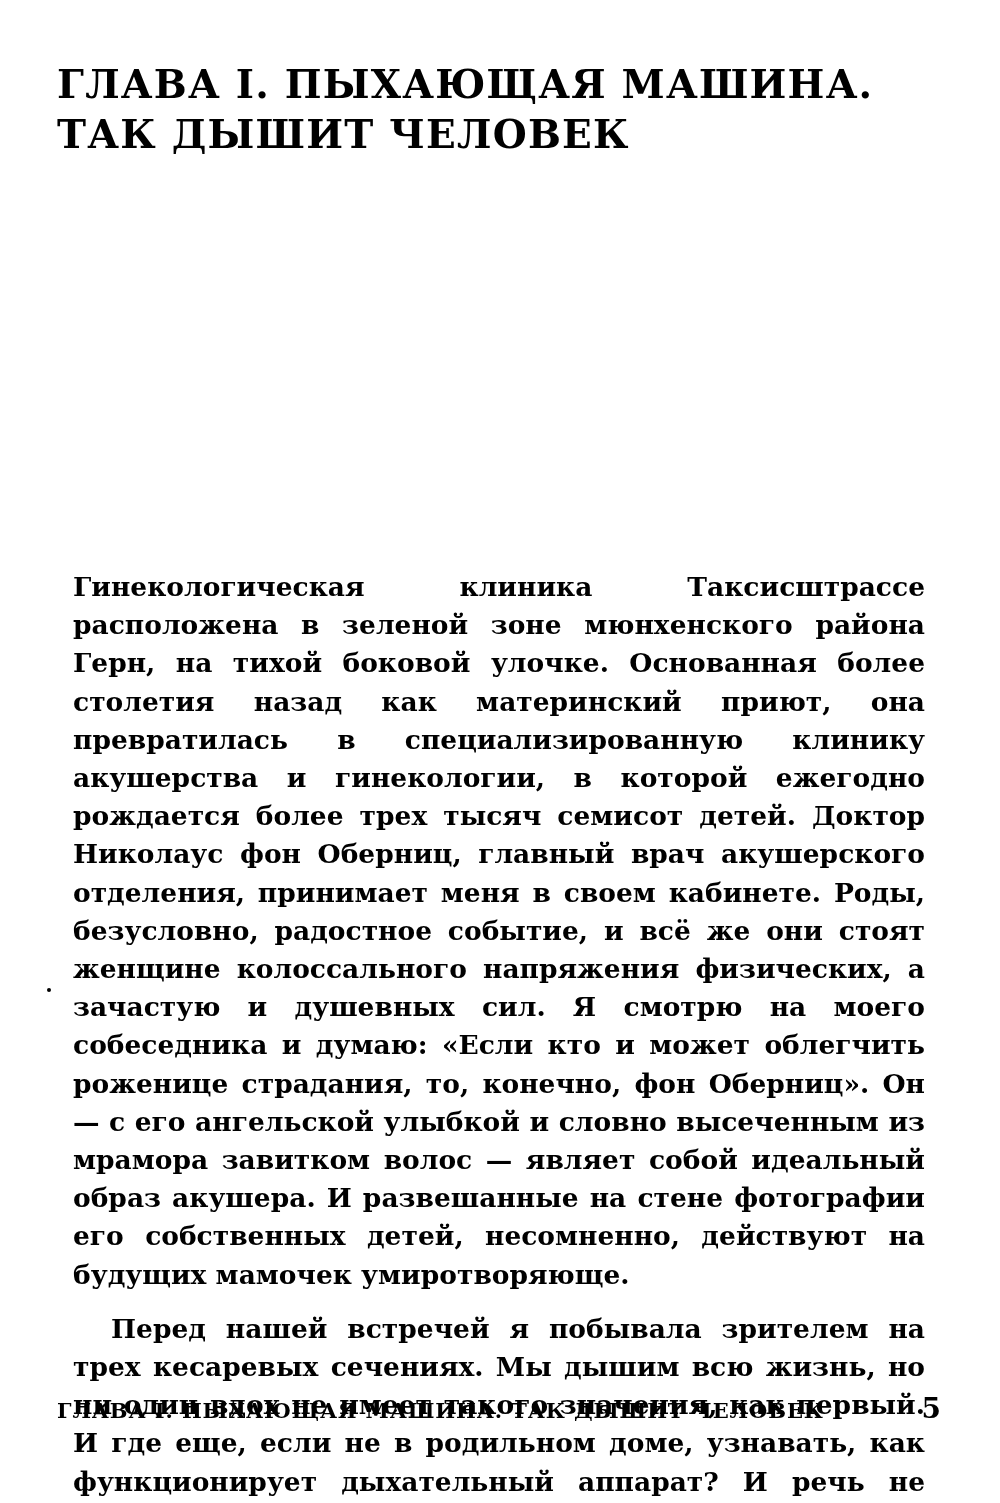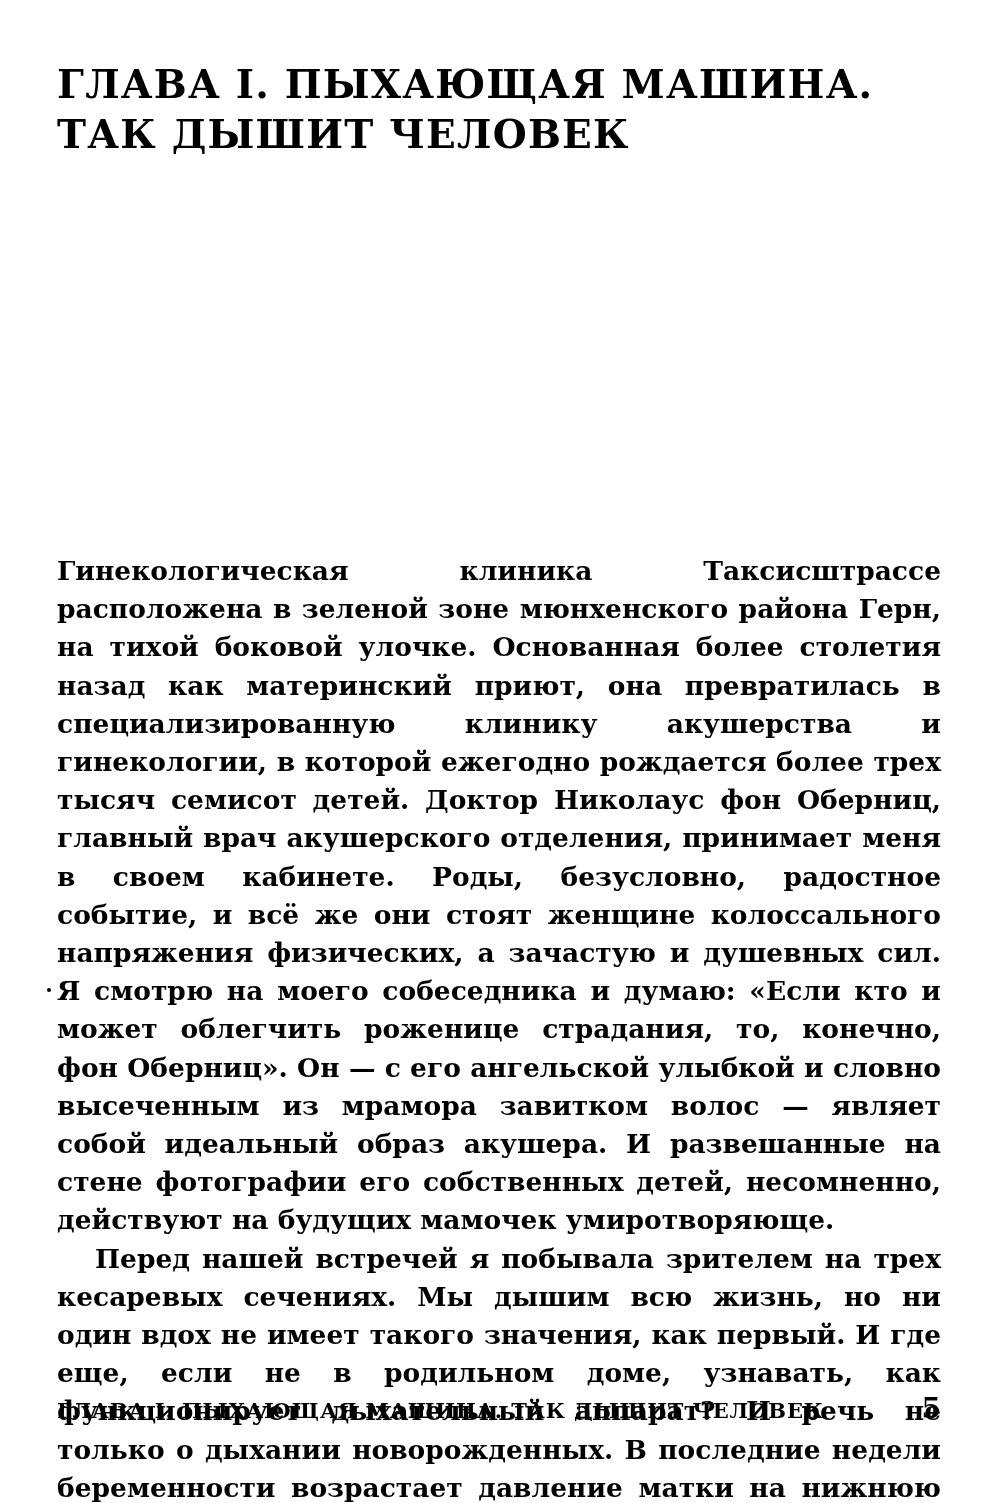--- a/index.html
+++ b/index.html
@@ -43,21 +43,21 @@
     font-family: "DejaVu Serif", serif;
     font-weight: bold;
     font-size: 26.5px;
     line-height: 38.2px;
     text-align: justify;
     text-justify: inter-word;
     color: #000000;
     hyphens: manual;
   }
   .body-block p {
-    margin: 0;
+    margin: 16px;
   }
   .body-block p.indent {
     text-indent: 38px;
   }
   .footer {
     position: absolute;
     left: 57px;
     top: 1392px;
     width: 884px;
     display: flex;

